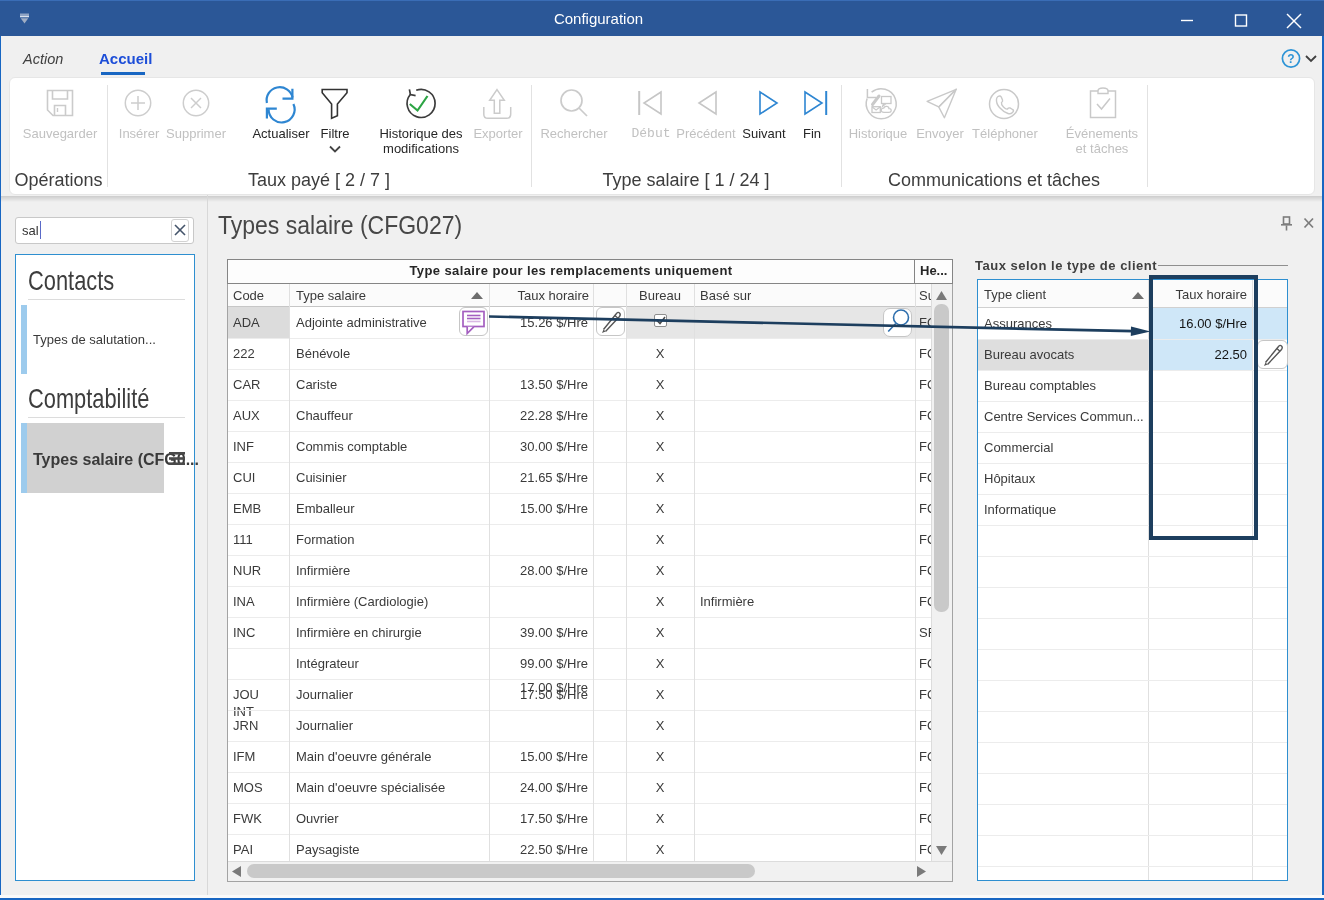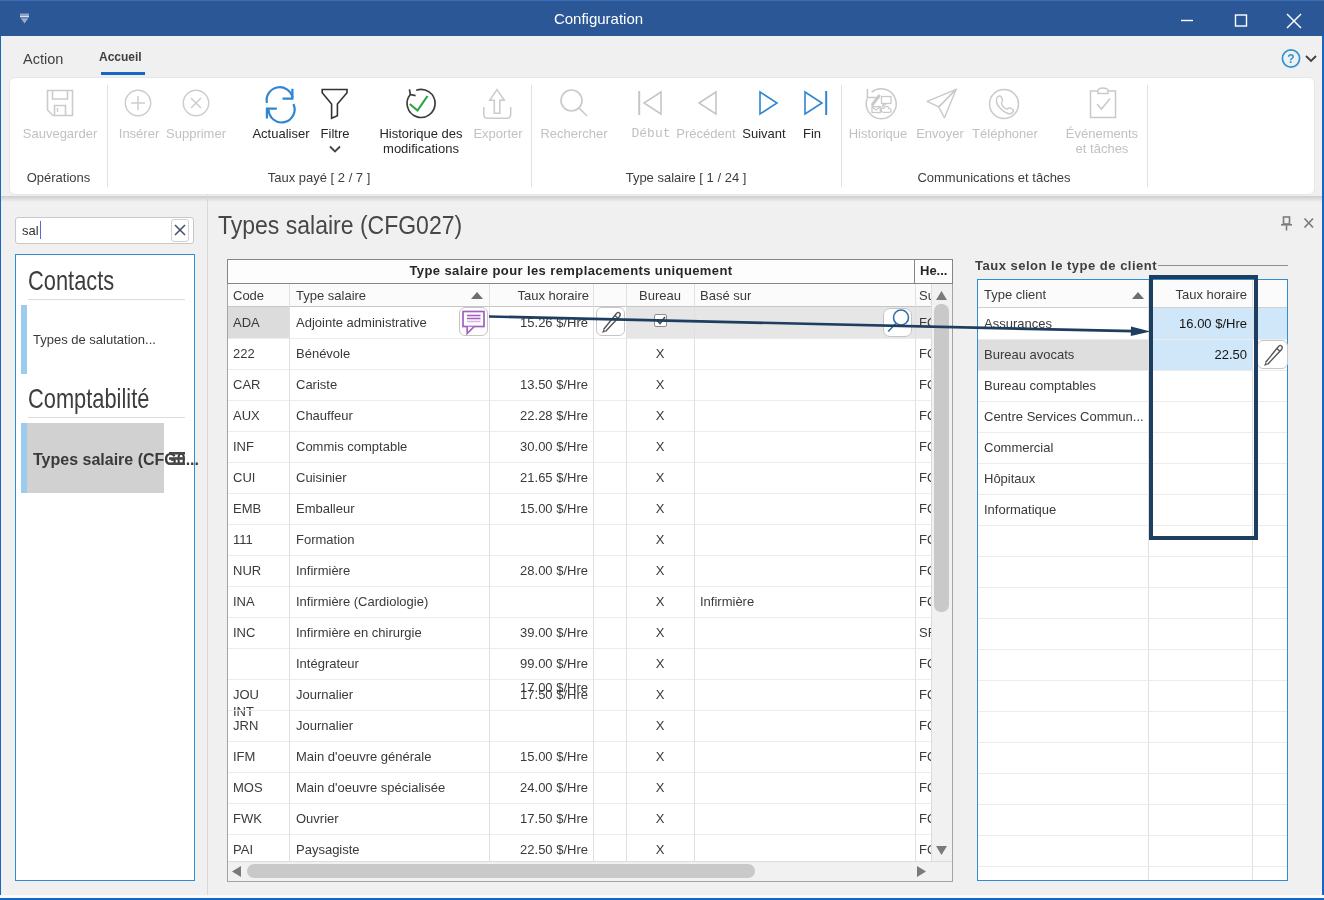--- a/index.html
+++ b/index.html
@@ -1,21 +1,21 @@
 <!DOCTYPE html>
 <html><head>
 <meta charset="utf-8">
 <style>
   * { margin:0; padding:0; box-sizing:border-box; }
   html,body { width:1324px; height:900px; overflow:hidden; }
   body { font-family:"Liberation Sans", sans-serif; background:#f0f0f0; position:relative; }
   .abs { position:absolute; }
   .lbl { position:absolute; font-size:13px; color:#262626; text-align:center; white-space:nowrap; }
   .dis { color:#c1c1c1;text-align:center; }
-  .grplbl { position:absolute; font-size:13px; color:#3d3d3d; text-align:center; white-space:nowrap; }
+  .grplbl { position:absolute; font-size:18px; color:#3d3d3d; text-align:center; white-space:nowrap; }
   .sep { position:absolute; width:1px; background:#e2e2e2; }
   .cell { position:absolute; font-size:13px; color:#3a3a3a; white-space:nowrap; overflow:hidden; }
   svg { position:absolute; overflow:visible; }
 </style>
 </head>
 <body>
 
 <div class="abs" style="left:0;top:0;width:1324px;height:36px;background:#2b5797;"></div>
 <div class="abs" style="left:0;top:0;width:1324px;height:1px;background:#3a6db6;"></div>
 <svg class="abs" style="left:20px;top:13px;" width="10" height="12" viewBox="0 0 10 12">
@@ -24,22 +24,22 @@
   <path d="M0.7 5.2 L8.3 5.2 L4.5 10.5 Z" fill="#9fadc4"></path>
 </svg>
 <div class="abs" style="left:0;top:10px;width:1197px;text-align:center;font-size:15px;color:#ffffff;">Configuration</div>
 <svg class="abs" style="left:1180px;top:13px;" width="130" height="16" viewBox="0 0 130 16">
   <line x1="1" y1="7.5" x2="13" y2="7.5" stroke="#ffffff" stroke-width="1.4"></line>
   <rect x="55.5" y="2" width="11" height="11" fill="none" stroke="#ffffff" stroke-width="1.4"></rect>
   <line x1="107" y1="1" x2="121" y2="15" stroke="#ffffff" stroke-width="1.4"></line>
   <line x1="121" y1="1" x2="107" y2="15" stroke="#ffffff" stroke-width="1.4"></line>
 </svg>
 
-<div class="abs" style="left:23px;top:51px;font-size:14.5px;color:#3f3f3f;">Action</div>
-<div class="abs" style="left:99px;top:50px;font-size:12px;font-weight:bold;color:#404040;">Accueil</div>
+<div class="abs" style="left:23px;top:51px;font-size:14.5px;color:#3f3f3f;font-style:italic;">Action</div>
+<div class="abs" style="left:99px;top:50px;font-size:15px;font-weight:bold;color:#1d4ed8;">Accueil</div>
 <div class="abs" style="left:101px;top:72px;width:44px;height:3px;background:#1866c2;"></div>
 <svg class="abs" style="left:1281px;top:48px;" width="40" height="22" viewBox="0 0 40 22">
   <circle cx="10" cy="10.5" r="8.6" fill="none" stroke="#2e94d6" stroke-width="1.7"></circle>
   <text x="10" y="15" font-size="12" font-weight="bold" fill="#2e94d6" text-anchor="middle" font-family="Liberation Sans">?</text>
   <path d="M25 8 L30 13 L35 8" fill="none" stroke="#3f3f3f" stroke-width="1.8"></path>
 </svg>
 
 <div class="abs" style="left:9px;top:77px;width:1306px;height:118px;background:#ffffff;border:1px solid #e6e6e6;border-radius:6px;"></div>
 <div class="sep" style="left:107px;top:85px;height:102px;"></div>
 <div class="sep" style="left:531px;top:85px;height:102px;"></div>

